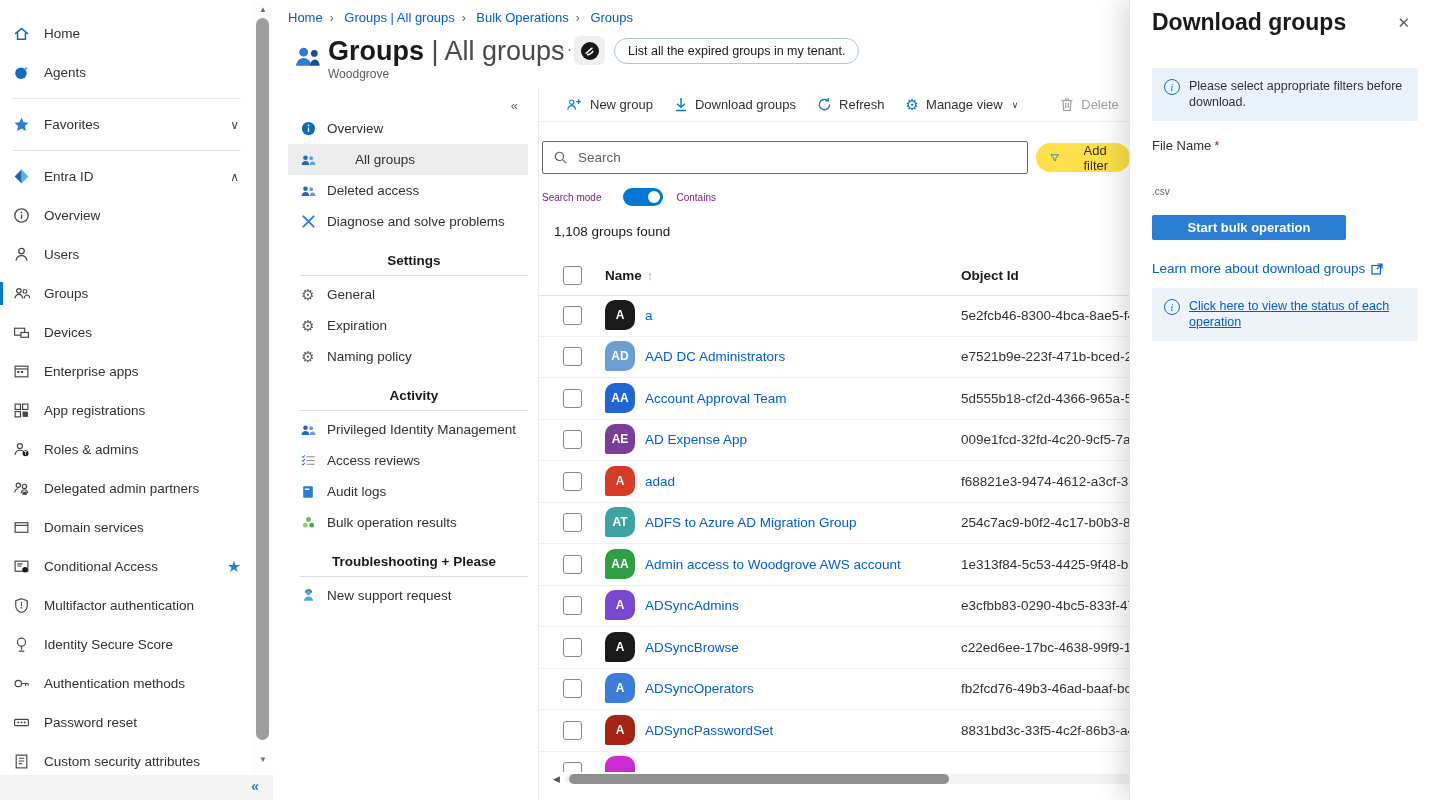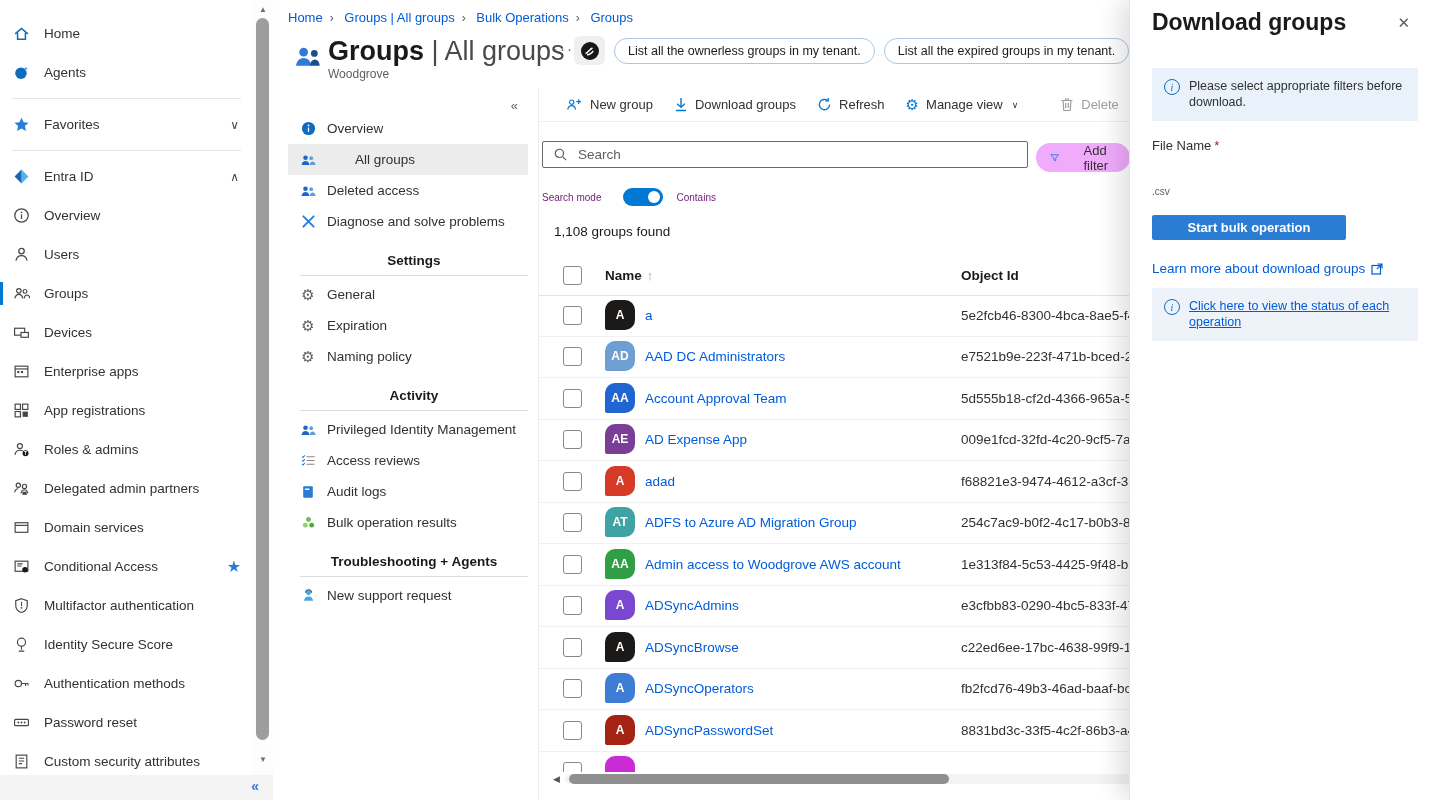--- a/index.html
+++ b/index.html
@@ -43,24 +43,24 @@
   .gearglyph{font-size:15px;color:#605e5c;line-height:1;}
   #subnav .first-gap{height:18px;}
   
   #main{position:absolute;left:538px;top:88px;width:591px;height:712px;border-left:1px solid #ececec;overflow:hidden;background:#fff;}
   #toolbar{position:absolute;left:0;top:0;width:100%;height:34px;border-bottom:1px solid #efefef;display:flex;align-items:center;padding-left:27px;box-sizing:border-box;}
   .tbtn{display:inline-flex;align-items:center;gap:7px;font-size:13px;color:#323130;margin-right:21px;cursor:pointer;white-space:nowrap;}
   .tbtn .tic{color:#0078d4;}
   .tbtn.disabled{color:#a19f9d;}
   .tchev{font-size:9px;color:#323130;margin-left:2px;}
   .tdiv{width:1px;height:17px;background:#d6d6d6;margin-right:21px;}
-  #searchbox{position:absolute;left:3px;top:53px;width:486px;height:27px;border:1px solid #6b6966;border-radius:2px;display:flex;align-items:center;padding:11px 10px;box-sizing:border-box;background:#fff;}
+  #searchbox{position:absolute;left:3px;top:53px;width:486px;height:33px;border:1px solid #6b6966;border-radius:2px;display:flex;align-items:center;padding:11px 10px;box-sizing:border-box;background:#fff;}
   #searchbox input{border:none;outline:none;flex:1;font-size:13.5px;margin-left:8px;color:#323130;font-family:inherit;}
   #searchbox input::placeholder{color:#605e5c;}
-  #addfilter{position:absolute;left:497px;top:55px;height:29px;border-radius:15px;background:#f0abfc;display:inline-flex;align-items:center;padding:0 14px;gap:24px;font-size:13px;color:#323130;cursor:pointer;}
+  #addfilter{position:absolute;left:497px;top:55px;height:29px;border-radius:15px;background:#fde047;display:inline-flex;align-items:center;padding:0 14px;gap:24px;font-size:13px;color:#323130;cursor:pointer;}
   #mode-row{position:absolute;left:3px;top:100px;display:flex;align-items:center;font-size:10px;color:#701a75;}
   #toggle{position:relative;width:40px;height:18px;border-radius:9px;background:#0078d4;margin:0 13px 0 22px;cursor:pointer;}
   #toggle .knob{position:absolute;right:3px;top:3px;width:12px;height:12px;border-radius:50%;background:#fff;}
   #count{position:absolute;left:15px;top:136px;font-size:13.5px;color:#1b1a19;}
   #thead{position:absolute;left:0;top:170px;width:100%;height:37px;border-bottom:1px solid #e3e3e3;}
   .cb{position:absolute;width:19px;height:19px;border:1px solid #8a8886;border-radius:3px;background:#fff;box-sizing:border-box;cursor:pointer;}
   #thead .cb{left:24px;top:8px;}
   .colname{position:absolute;left:66px;top:10px;font-size:13.5px;font-weight:700;color:#1b1a19;}
   .sortarr{color:#7da2c1;font-weight:400;margin-left:5px;font-size:13px;}
   .coloid{position:absolute;left:422px;top:10px;font-size:13.5px;font-weight:700;color:#1b1a19;}
@@ -278,21 +278,20 @@
     <div id="page-title"><b>Groups</b> <span>| All groups</span></div>
     <div id="tenant">Woodgrove</div>
     <div id="more-dots">···</div>
     <div id="copilot-tile">
       <svg width="20" height="20" viewBox="0 0 20 20">
           <circle cx="10" cy="10" r="9" fill="#17161a"></circle>
           <path d="M5.5 12.5c2.8-.7 4-4.4 7-5.5M7 13.8c2.2-.2 4.8-1.6 6.2-4" fill="none" stroke="#fff" stroke-width="1.4"></path>
         </svg>
     </div>
     <div id="pills">
-      <span class="pill">List all the ownerless groups in my tenant.</span>
       <span class="pill">List all the expired groups in my tenant.</span>
 
     </div>
   </header>
 
   <nav id="subnav">
     <span id="subnav-collapse">«</span>
     <div class="first-gap"></div>
     <div class="nrow">
       <span class="nic">
@@ -385,21 +384,21 @@
       <span class="nic">
           <svg width="15" height="15" viewBox="0 0 16 16">
             <circle cx="8" cy="4.8" r="2.6" fill="#6bbf4e"></circle>
             <circle cx="4.6" cy="10.8" r="2.6" fill="#8fd06f"></circle>
             <circle cx="11.4" cy="10.8" r="2.6" fill="#4ea83a"></circle>
           </svg>
         </span>
       <span>Bulk operation results</span>
     </div>
 
-    <div class="nhead">Troubleshooting + Agents</div>
+    <div class="nhead">Troubleshooting + Please</div>
     <div class="ndiv"></div>
     <div class="nrow">
       <span class="nic">
           <svg width="15" height="15" viewBox="0 0 16 16">
             <circle cx="8" cy="5" r="2.6" fill="#4da3e0"></circle>
             <path d="M3 13.6c.5-3 2.5-4.6 5-4.6s4.5 1.6 5 4.6z" fill="#4da3e0"></path>
             <path d="M4.8 5a3.2 3.2 0 0 1 6.4 0" fill="none" stroke="#1b4e8f" stroke-width="1.2"></path>
           </svg>
         </span>
       <span>New support request</span>

